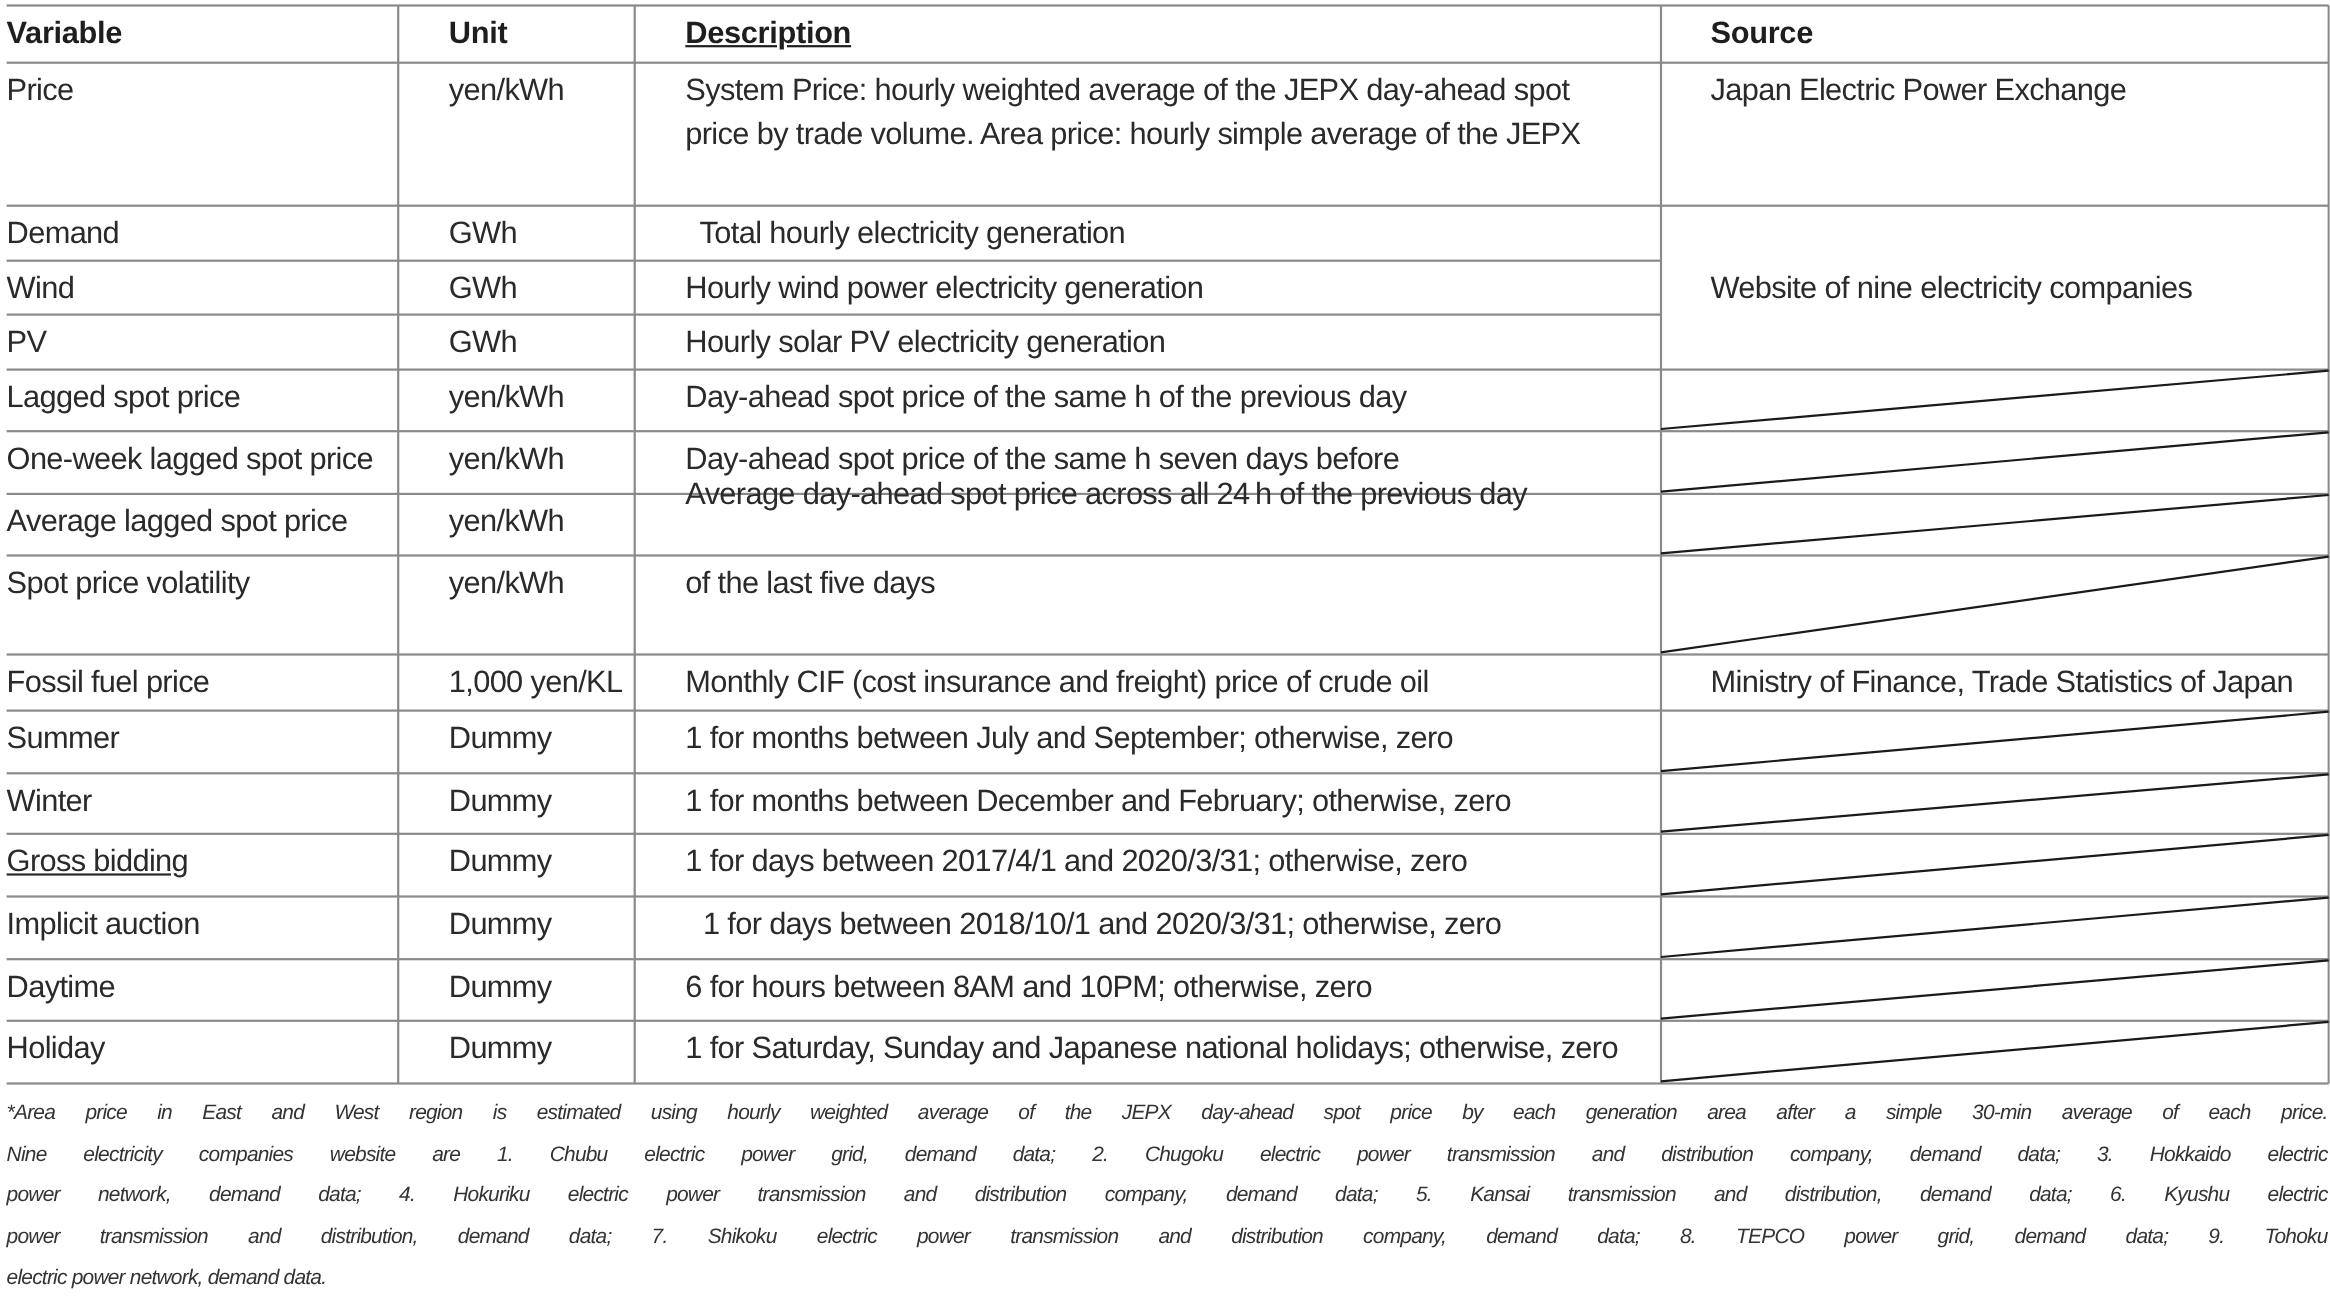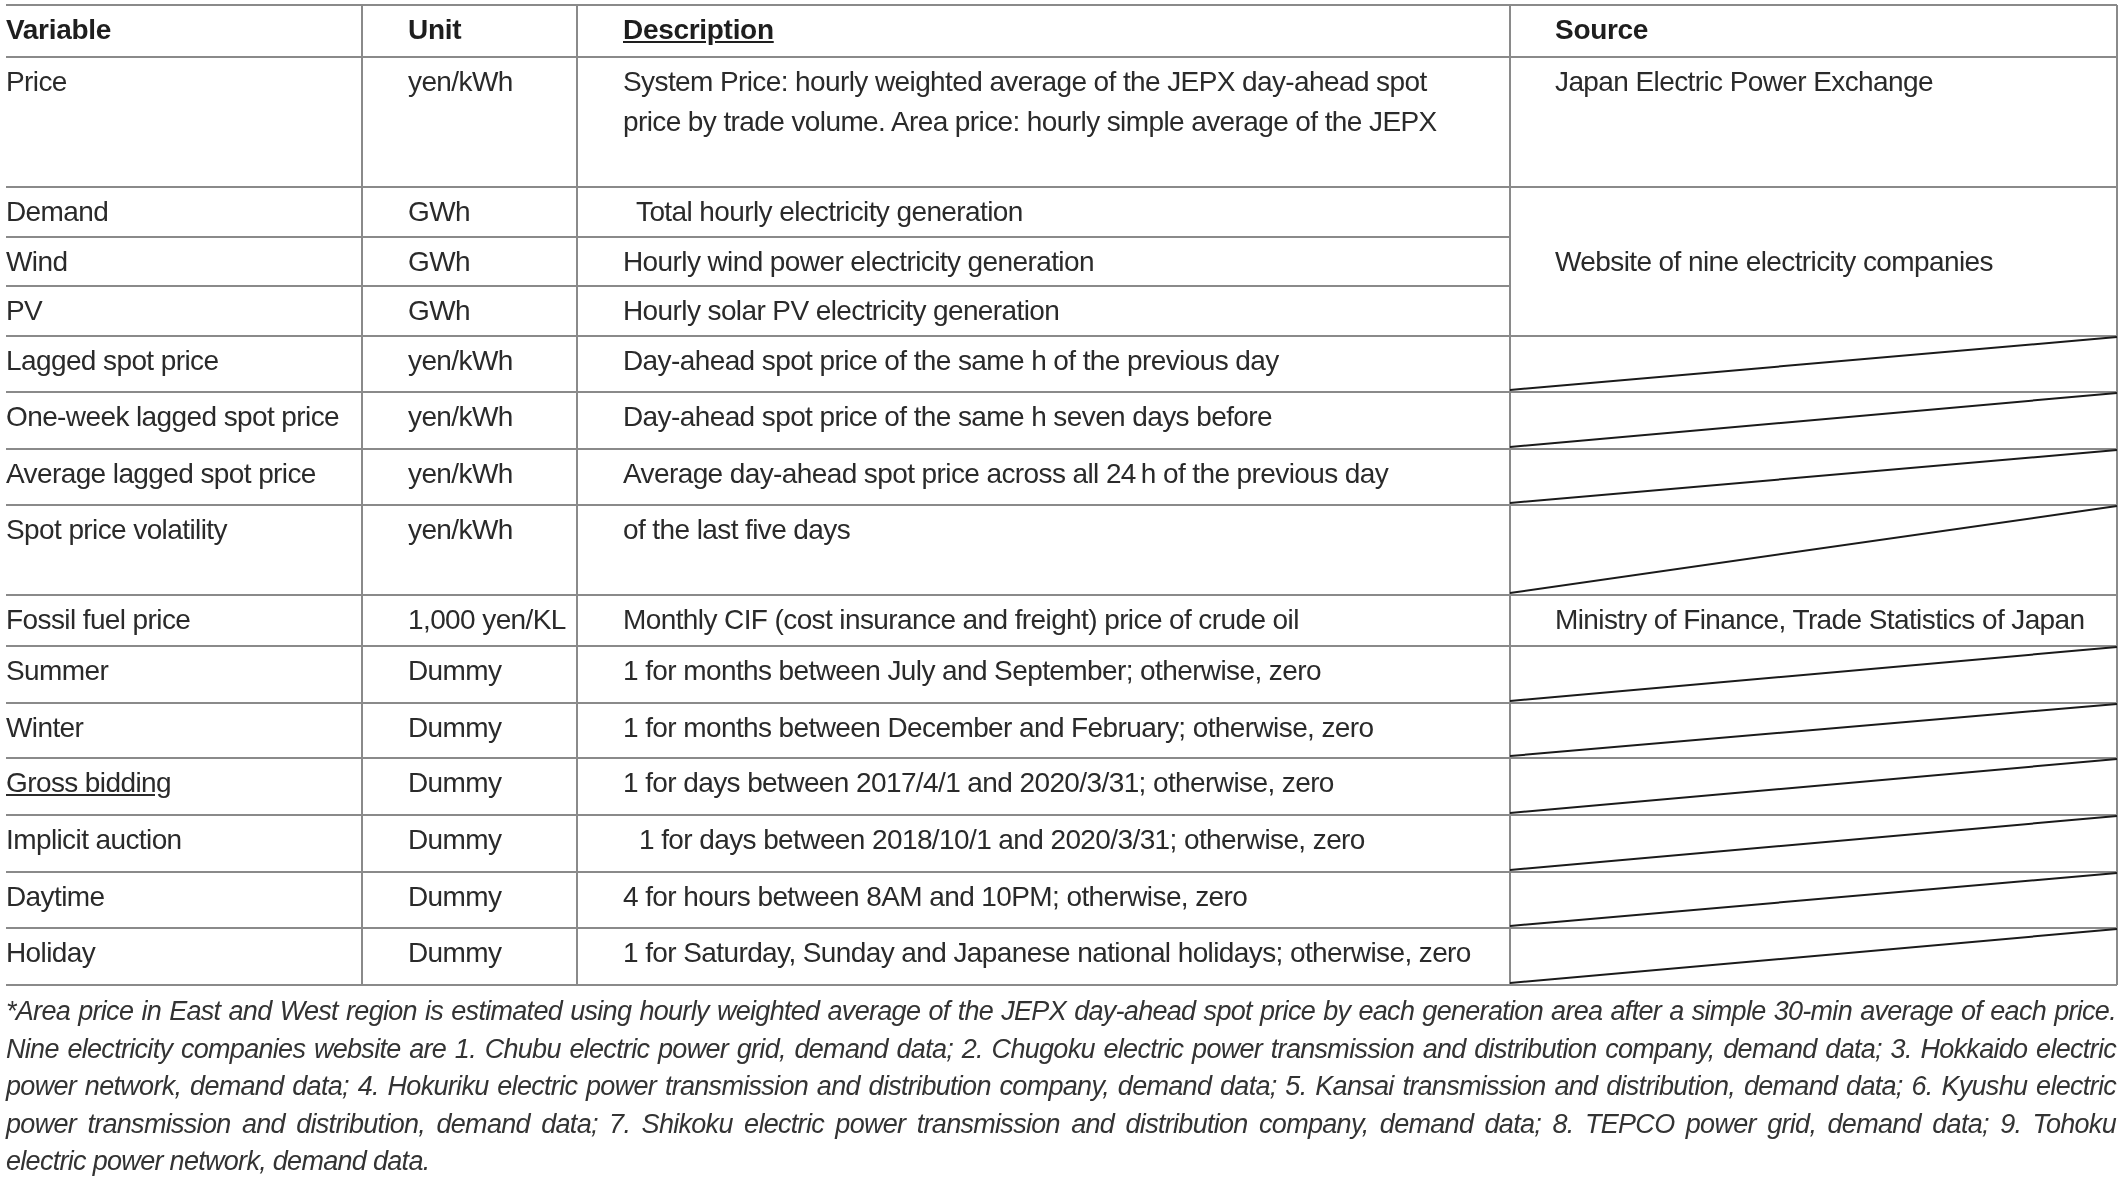--- a/index.html
+++ b/index.html
@@ -5,21 +5,21 @@
   html, body { margin: 0; padding: 0; background: #ffffff; }
   body { width: 2118px; height: 1180px; position: relative; overflow: hidden;
          font-family: "Liberation Sans", sans-serif; color: #2a2a2a; }
   .table { position: absolute; left: 6px; top: 5px; width: 2112px; }
   .hline { position: absolute; height: 2px; background: #8a8a8a; }
   .vline { position: absolute; width: 2px; background: #8a8a8a; }
   .cell { position: absolute; font-size: 28px; line-height: 40px; letter-spacing: -0.6px; white-space: nowrap; }
   .cell .ln { display: block; }
   .hdr { font-weight: bold; letter-spacing: -0.3px; color: #1e1e1e; }
   .diag { position: absolute; left: 0; top: 0; overflow: visible; }
-  .footnote { position: absolute; left: 6px; top: 993px; width: 2110px; font-size: 27px; line-height: 37.6px;
+  .footnote { position: absolute; left: 6px; top: 993px; width: 2110px; font-size: 19px; line-height: 37.6px;
               font-style: italic; color: #333; letter-spacing: -0.7px; }
   .footnote .fl { display: block; white-space: nowrap; text-align: justify; text-align-last: justify; }
   .footnote .fl.last { text-align-last: left; }
 </style>
 </head>
 <body>
 
 <div id="table" class="table">
     <div class="hline" style="left: 0px; top: -1px; width: 2111px;"></div>
     <div class="hline" style="left: 0px; top: 51px; width: 2111px;"></div>
@@ -87,21 +87,21 @@
     <div>
       <div class="cell" style="left: 0px; top: 392px; display: inline-block;">One-week lagged spot price</div>
       <div class="cell" style="left: 402px; top: 392px; display: inline-block;">yen/kWh</div>
       <div class="cell" style="left: 617px; top: 392px;">
         <span class="ln" style="display: block;">Day-ahead spot price of the same h seven days before</span>
       </div>
     </div>
     <div>
       <div class="cell" style="left: 0px; top: 449px; display: inline-block;">Average lagged spot price</div>
       <div class="cell" style="left: 402px; top: 449px; display: inline-block;">yen/kWh</div>
-      <div class="cell" style="left: 617px; top: 449px; text-align: right;">
+      <div class="cell" style="left: 617px; top: 424px; text-align: right;">
         <span class="ln" style="display: block;">Average day-ahead spot price across all 24 h of the previous day</span>
       </div>
     </div>
     <div>
       <div class="cell" style="left: 0px; top: 505px; display: inline-block;">Spot price volatility</div>
       <div class="cell" style="left: 402px; top: 505px; display: inline-block;">yen/kWh</div>
       <div class="cell" style="left: 617px; top: 505px;">
         <span class="ln" style="display: block;">of the last five days</span>
       </div>
     </div>
@@ -138,21 +138,21 @@
       <div class="cell" style="left: 0px; top: 815px; display: inline-block;">Implicit auction</div>
       <div class="cell" style="left: 402px; top: 815px; display: inline-block;">Dummy</div>
       <div class="cell" style="left: 617px; top: 815px; margin-left: 16px;">
         <span class="ln" style="display: block;">1 for days between 2018/10/1 and 2020/3/31; otherwise, zero</span>
       </div>
     </div>
     <div>
       <div class="cell" style="left: 0px; top: 872px; display: inline-block;">Daytime</div>
       <div class="cell" style="left: 402px; top: 872px; display: inline-block;">Dummy</div>
       <div class="cell" style="left: 617px; top: 872px;">
-        <span class="ln" style="display: block;">4 for hours between 8AM and 10PM; otherwise, zero</span>
+        <span class="ln" style="display: block;">6 for hours between 8AM and 10PM; otherwise, zero</span>
       </div>
     </div>
     <div>
       <div class="cell" style="left: 0px; top: 928px; display: inline-block;">Holiday</div>
       <div class="cell" style="left: 402px; top: 928px; display: inline-block;">Dummy</div>
       <div class="cell" style="left: 617px; top: 928px;">
         <span class="ln" style="display: block;">1 for Saturday, Sunday and Japanese national holidays; otherwise, zero</span>
       </div>
     </div>
     <svg class="diag" width="2122" height="1000">

